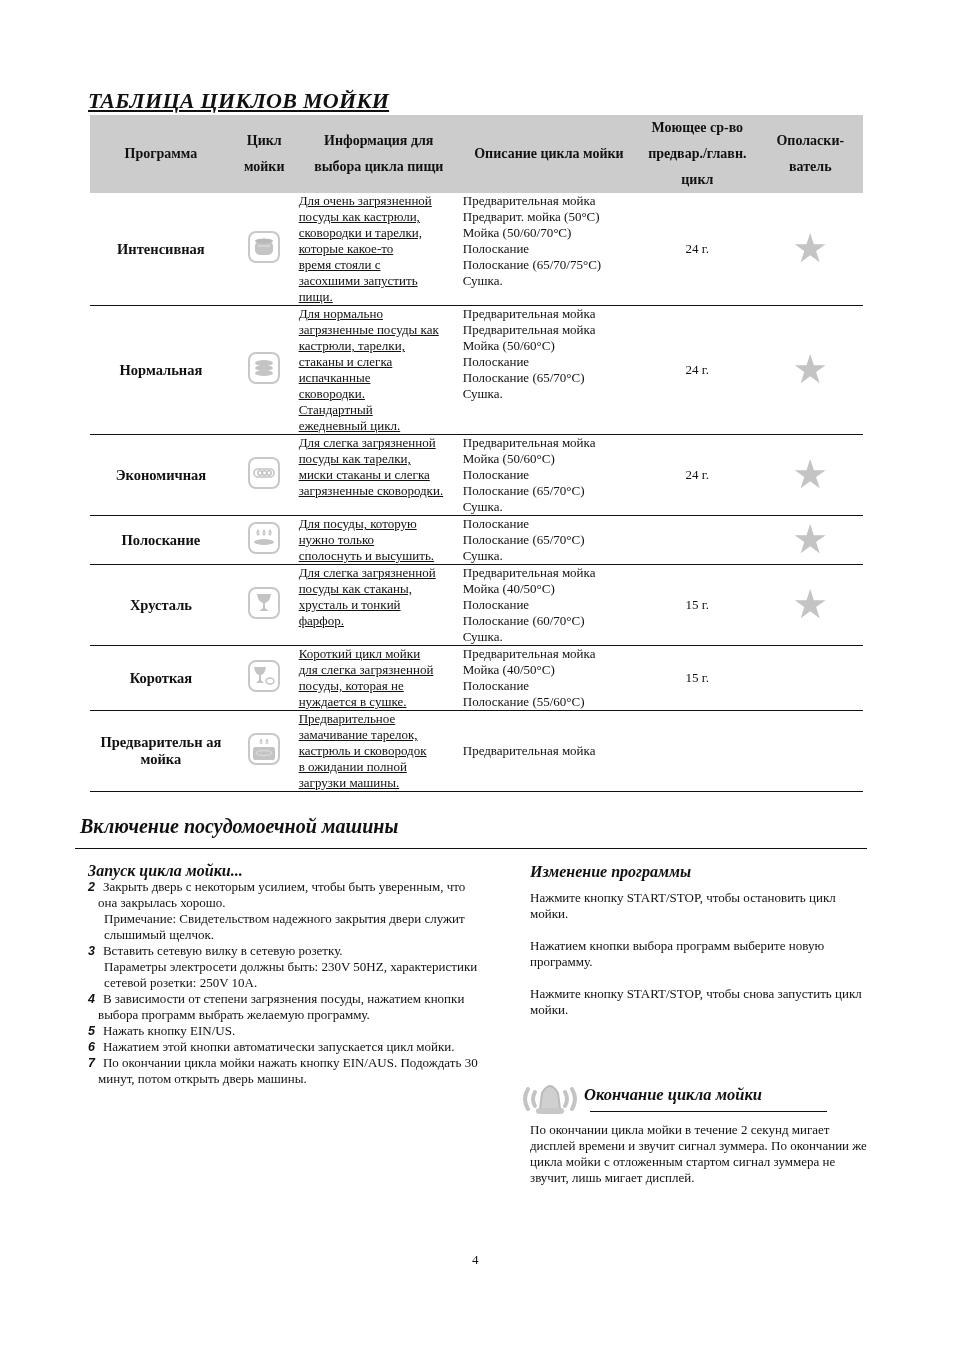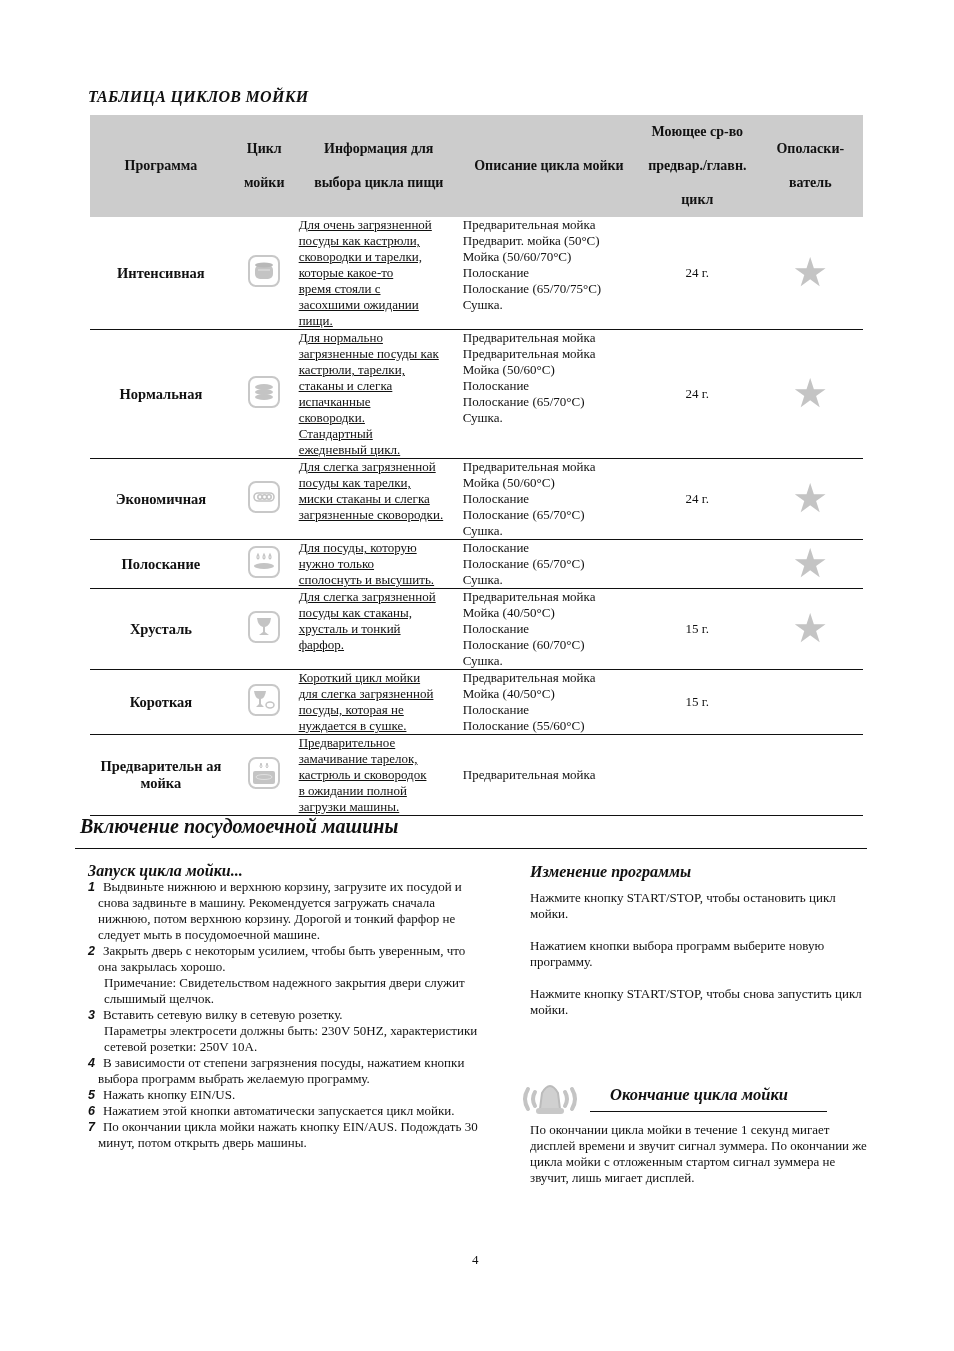--- a/index.html
+++ b/index.html
@@ -1,41 +1,41 @@
 <!DOCTYPE html>
 <html><head>
 <meta charset="utf-8">
 <style>
   html, body { margin: 0; padding: 0; background: #ffffff; }
   body { width: 954px; height: 1351px; position: relative; font-family: "Liberation Serif", serif; color: #111; overflow: hidden; }
   .abs { position: absolute; }
-  .title-main { left: 88px; top: 88px; font-size: 16px; font-style: italic; font-weight: bold; letter-spacing: 0.3px; }
+  .title-main { left: 88px; top: 88px; font-size: 22px; font-style: italic; font-weight: bold; letter-spacing: 0.3px; text-decoration: underline; }
   table.cycles { position: absolute; left: 90px; top: 115px; width: 773px; border-collapse: collapse; font-size: 13px; line-height: 16px; }
-  table.cycles th { background: #cccccc; font-weight: bold; font-size: 14px; line-height: 34px; text-align: center; vertical-align: middle; padding: 0 4px; height: 74px; }
+  table.cycles th { background: #cccccc; font-weight: bold; font-size: 14px; line-height: 26px; text-align: center; vertical-align: middle; padding: 0 4px; height: 74px; }
   table.cycles td { vertical-align: top; padding: 0 2px; border-bottom: 1.5px solid #111; }
   td.prog { text-align: center; vertical-align: middle !important; font-weight: bold; font-size: 14.5px; width: 136px; line-height: 17px; }
   td.icon { vertical-align: middle !important; width: 60px; text-align: center; }
   td.info { width: 158px; text-decoration: underline; }
   td.desc { width: 170px; }
   td.det { width: 115px; text-align: center; vertical-align: middle !important; }
   td.star { width: 100px; text-align: center; vertical-align: middle !important; }
   .icon-box { display: inline-block; width: 32px; height: 32px; border: 2px solid #c8c8c8; border-radius: 8px; position: relative; box-sizing: border-box; }
   .icon-box svg { position: absolute; left: 2px; top: 2px; }
   .star-glyph { font-size: 40px; color: #c4c4c4; line-height: 40px; }
   .section-title { left: 80px; top: 815px; font-size: 20px; font-style: italic; font-weight: bold; }
   .section-rule { left: 75px; top: 848px; width: 792px; height: 0; border-top: 1.5px solid #111; }
   .sub-title { font-size: 16px; font-style: italic; font-weight: bold; }
   .col-left { left: 88px; top: 863px; width: 390px; font-size: 13px; line-height: 16px; }
   .step { padding-left: 10px; text-indent: -10px; }
   .step .num { font-family: "Liberation Sans", sans-serif; font-style: italic; font-weight: bold; font-size: 12.5px; margin-right: 8px; }
   .note { padding-left: 16px; }
   .col-right { left: 530px; top: 866px; width: 340px; font-size: 13px; line-height: 16px; }
   .col-right p { margin: 0 0 16px 0; }
   .end-block { left: 518px; top: 1075px; width: 350px; }
-  .end-title { left: 92px; top: 10px; font-size: 16.5px; font-style: italic; font-weight: bold; }
+  .end-title { left: 66px; top: 10px; font-size: 16.5px; font-style: italic; font-weight: bold; }
   .end-rule { left: 72px; top: 36px; width: 237px; border-top: 1.5px solid #111; }
   .end-text { left: 12px; top: 47px; width: 340px; font-size: 13px; line-height: 16px; }
   .page-num { left: 472px; top: 1252px; font-size: 13px; }
 </style>
 </head>
 <body>
 
 <div class="abs title-main">ТАБЛИЦА ЦИКЛОВ МОЙКИ</div>
 
 <table class="cycles">
@@ -56,21 +56,21 @@
               <rect x="3" y="6" width="18" height="14" rx="5" fill="#c4c4c4"></rect>
               <ellipse cx="12" cy="6" rx="9" ry="2.5" fill="#b8b8b8"></ellipse>
               <line x1="6" y1="11" x2="18" y2="11" stroke="#eee" stroke-width="0.8"></line>
             </svg></span></td>
         <td class="info">
           <div>Для очень загрязненной</div>
           <div>посуды как кастрюли,</div>
           <div>сковородки и тарелки,</div>
           <div>которые какое-то</div>
           <div>время стояли с</div>
-          <div>засохшими ожидании</div>
+          <div>засохшими запустить</div>
           <div>пищи.</div>
         </td>
         <td class="desc">
           <div>Предварительная мойка</div>
           <div>Предварит. мойка (50°C)</div>
           <div>Мойка (50/60/70°C)</div>
           <div>Полоскание</div>
           <div>Полоскание (65/70/75°C)</div>
           <div>Сушка.</div>
         </td>
@@ -221,21 +221,20 @@
       </tr>
     </tbody>
 </table>
 
 <div class="abs section-title">Включение посудомоечной машины</div>
 <div class="abs section-rule"></div>
 
 <div class="abs col-left">
   <div class="sub-title">Запуск цикла мойки...</div>
   <div id="steps">
-      <div class="step"><span class="num">1</span><span>Выдвиньте нижнюю и верхнюю корзину, загрузите их посудой и снова задвиньте в машину. Рекомендуется загружать сначала нижнюю, потом верхнюю корзину. Дорогой и тонкий фарфор не следует мыть в посудомоечной машине.</span></div>
       <div class="step"><span class="num">2</span><span>Закрыть дверь с некоторым усилием, чтобы быть уверенным, что она закрылась хорошо.</span></div>
       <div class="note">Примечание: Свидетельством надежного закрытия двери служит слышимый щелчок.</div>
       <div class="step"><span class="num">3</span><span>Вставить сетевую вилку в сетевую розетку.</span></div>
       <div class="note">Параметры электросети должны быть: 230V 50HZ, характеристики сетевой розетки: 250V 10A.</div>
       <div class="step"><span class="num">4</span><span>В зависимости от степени загрязнения посуды, нажатием кнопки выбора программ выбрать желаемую программу.</span></div>
       <div class="step"><span class="num">5</span><span>Нажать кнопку EIN/US.</span></div>
       <div class="step"><span class="num">6</span><span>Нажатием этой кнопки автоматически запускается цикл мойки.</span></div>
       <div class="step"><span class="num">7</span><span>По окончании цикла мойки нажать кнопку EIN/AUS. Подождать 30 минут, потом открыть дверь машины.</span></div>
     </div>
 </div>
@@ -253,16 +252,16 @@
       <path d="M10 14 Q4 24 10 34"></path>
       <path d="M17 17 Q13 24 17 31"></path>
       <path d="M54 14 Q60 24 54 34"></path>
       <path d="M47 17 Q51 24 47 31"></path>
     </g>
     <path d="M22 34 L24 18 Q32 4 40 18 L42 34 Z" fill="#d0d0d0" stroke="#bbbbbb" stroke-width="2"></path>
     <rect x="18" y="33" width="28" height="6" rx="3" fill="#c8c8c8"></rect>
   </svg>
   <div class="abs end-title">Окончание цикла мойки</div>
   <div class="abs end-rule"></div>
-  <div class="abs end-text">По окончании цикла мойки в течение 1 секунд мигает дисплей времени и звучит сигнал зуммера. По окончании же цикла мойки с отложенным стартом сигнал зуммера не звучит, лишь мигает дисплей.</div>
+  <div class="abs end-text">По окончании цикла мойки в течение 2 секунд мигает дисплей времени и звучит сигнал зуммера. По окончании же цикла мойки с отложенным стартом сигнал зуммера не звучит, лишь мигает дисплей.</div>
 </div>
 
 <div class="abs page-num">4</div>
 
 </body></html>

